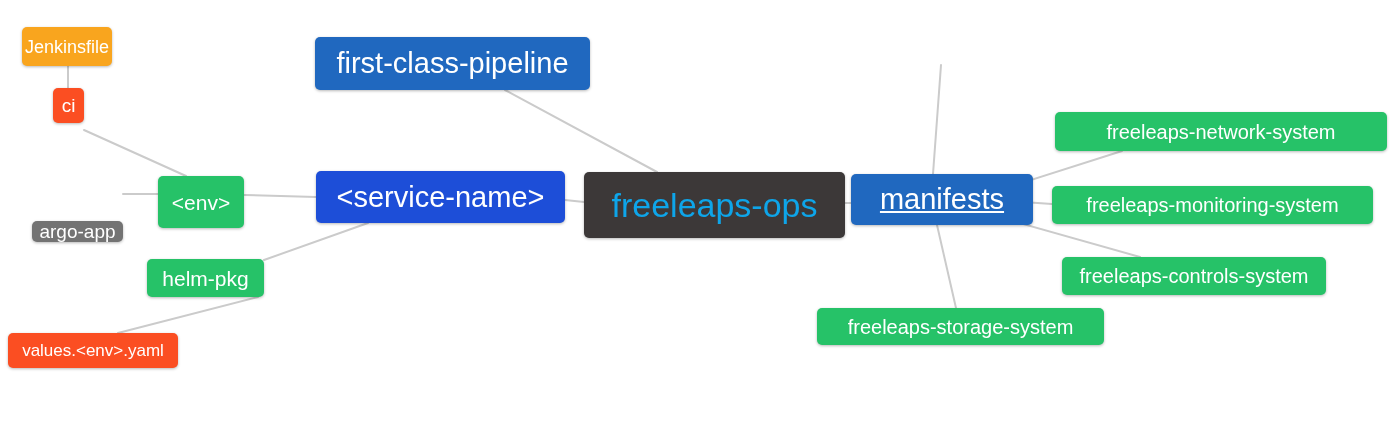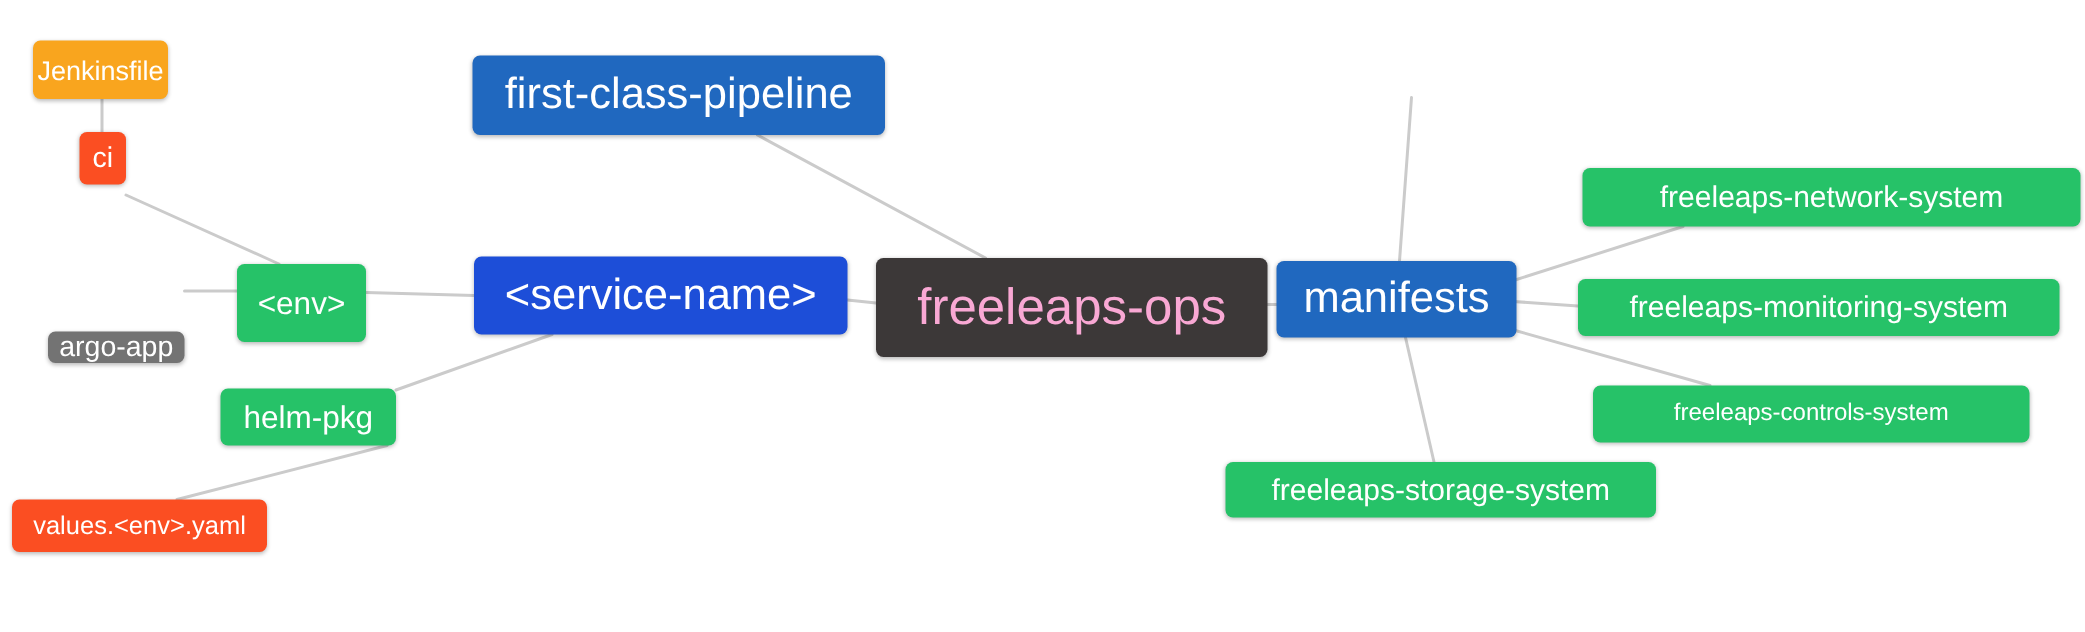--- a/index.html
+++ b/index.html
@@ -46,19 +46,19 @@
       <line x1="937" y1="225" x2="956" y2="308" stroke="#CBCBCB"></line>
     </svg>
 <div class="node" style="left: 22px; top: 27px; width: 90px; height: 39px; font-size: 18px; background: rgb(249, 165, 30); color: rgb(255, 255, 255);">Jenkinsfile</div>
     <div class="node" style="left: 53px; top: 88px; width: 31px; height: 35px; font-size: 19px; background: rgb(251, 78, 34); color: rgb(255, 255, 255);">ci</div>
     <div class="node" style="left: 32px; top: 177px; width: 91px; height: 21px; font-size: 19px; background: #737373; color: rgb(255, 255, 255); margin-top: 44px;">argo-app</div>
     <div class="node" style="left: 158px; top: 176px; width: 86px; height: 52px; font-size: 21px; background: rgb(38, 194, 104); color: rgb(255, 255, 255);">&lt;env&gt;</div>
     <div class="node" style="left: 147px; top: 259px; width: 117px; height: 38px; font-size: 21px; background: rgb(38, 194, 104); color: rgb(255, 255, 255);">helm-pkg</div>
     <div class="node" style="left: 8px; top: 333px; width: 170px; height: 35px; font-size: 17px; background: rgb(251, 78, 34); color: rgb(255, 255, 255);">values.&lt;env&gt;.yaml</div>
     <div class="node" style="left: 316px; top: 171px; width: 249px; height: 52px; font-size: 29px; background: #1d4ed8; color: rgb(255, 255, 255);">&lt;service-name&gt;</div>
     <div class="node" style="left: 315px; top: 37px; width: 275px; height: 53px; font-size: 29px; background: rgb(32, 104, 191); color: rgb(255, 255, 255);">first-class-pipeline</div>
-    <div class="node" style="left: 584px; top: 172px; width: 261px; height: 66px; font-size: 34px; background: rgb(60, 56, 56); color: #f9a8d4;">freeleaps-ops</div>
-    <div class="node" style="left: 851px; top: 174px; width: 160px; height: 51px; font-size: 29px; background: rgb(32, 104, 191); color: rgb(255, 255, 255);">manifests</div>
+    <div class="node" style="left: 584px; top: 172px; width: 261px; height: 66px; font-size: 34px; background: rgb(60, 56, 56); color: #0ea5e9;">freeleaps-ops</div>
+    <div class="node" style="left: 851px; top: 174px; width: 182px; height: 51px; font-size: 29px; background: rgb(32, 104, 191); color: rgb(255, 255, 255); text-decoration: underline;">manifests</div>
     <div class="node" style="left: 1055px; top: 112px; width: 332px; height: 39px; font-size: 20px; background: rgb(38, 194, 104); color: rgb(255, 255, 255);">freeleaps-network-system</div>
     <div class="node" style="left: 1052px; top: 186px; width: 321px; height: 38px; font-size: 20px; background: rgb(38, 194, 104); color: rgb(255, 255, 255);">freeleaps-monitoring-system</div>
-    <div class="node" style="left: 1062px; top: 257px; width: 291px; height: 38px; font-size: 16px; background: rgb(38, 194, 104); color: rgb(255, 255, 255);">freeleaps-controls-system</div>
+    <div class="node" style="left: 1062px; top: 257px; width: 264px; height: 38px; font-size: 20px; background: rgb(38, 194, 104); color: rgb(255, 255, 255);">freeleaps-controls-system</div>
     <div class="node" style="left: 817px; top: 308px; width: 287px; height: 37px; font-size: 20px; background: rgb(38, 194, 104); color: rgb(255, 255, 255);">freeleaps-storage-system</div>
   </div>
 
 </body></html>

